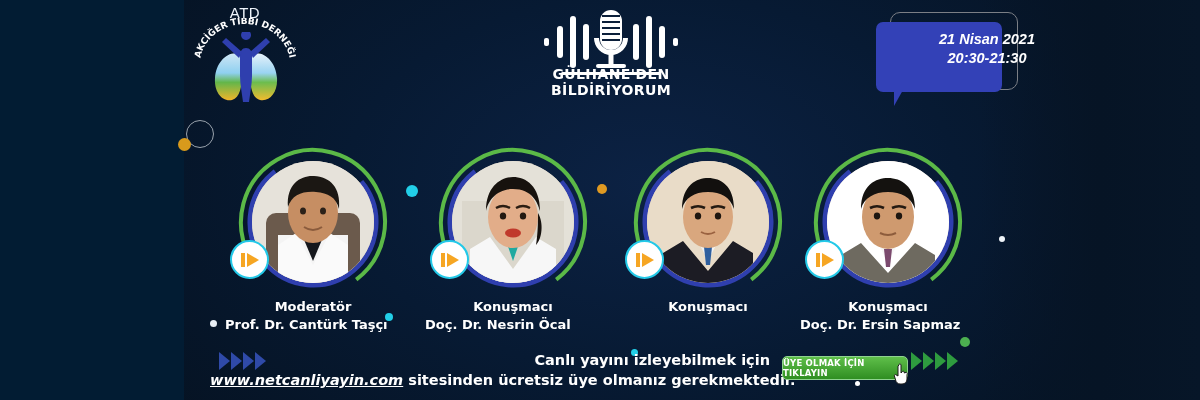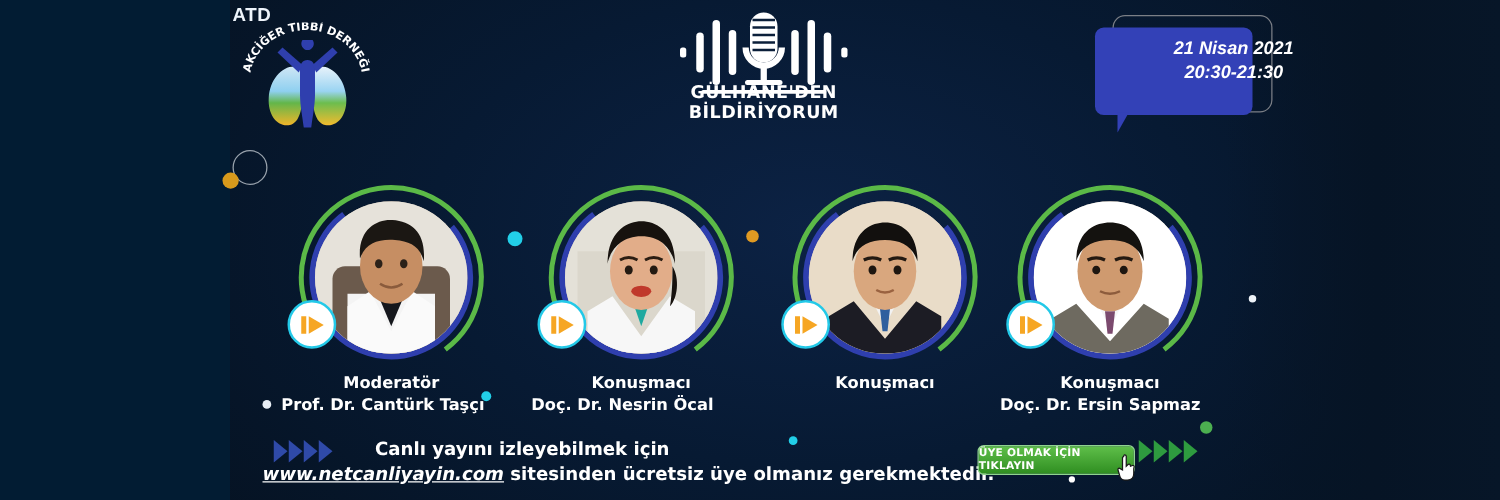--- a/index.html
+++ b/index.html
@@ -15,22 +15,22 @@
     background:radial-gradient(ellipse 680px 420px at 46% 46%, #0c2244 0%, #071a33 45%, #05111f 100%);
   }
   .panel-right-fade{
     position:absolute;left:980px;top:0;width:220px;height:400px;
     background:linear-gradient(90deg,rgba(5,17,31,0) 0%,#061425 55%,#071628 100%);
   }
 
   
   .atd{position:absolute;left:186px;top:2px;width:118px;height:116px;}
   .atd-title{
-    position:absolute;left:0;top:2px;width:118px;
-    color:#eef4fb;font-size:15px;font-weight:bold;letter-spacing:.5px;
+    position:absolute;left:0;top:2px;width:118px;text-align:center;
+    color:#eef4fb;font-size:15px;font-weight:normal;letter-spacing:.5px;
   }
   .atd-arc{position:absolute;left:8px;top:16px;width:102px;height:50px;}
   .atd-mark{position:absolute;left:20px;top:30px;width:80px;height:78px;}
 
   
   .miclogo{position:absolute;left:498px;top:6px;width:226px;height:92px;}
   .mic-svg{position:absolute;left:50%;top:0;transform:translateX(-50%);}
   .mic-caption{
     position:absolute;left:0;bottom:0;width:226px;text-align:center;
     color:#ffffff;font-size:14px;font-weight:bold;letter-spacing:.4px;
@@ -107,21 +107,21 @@
     width:0;height:0;border-left:11px solid #2f4aa8;
     border-top:9px solid transparent;border-bottom:9px solid transparent;
   }
   .chev-g{
     width:0;height:0;border-left:11px solid #2e9b3f;
     border-top:9px solid transparent;border-bottom:9px solid transparent;
   }
   .chevrons-green{position:absolute;left:911px;top:352px;display:flex;gap:1px;}
 
   .cta-line1{
-    position:absolute;left:300px;top:352px;width:470px;text-align:left;
+    position:absolute;left:300px;top:352px;width:470px;text-align:right;
     color:#ffffff;font-size:14.5px;font-weight:bold;
     font-family:"DejaVu Sans",sans-serif;
   }
   .cta-line2{
     position:absolute;left:210px;top:372px;width:560px;text-align:center;
     color:#ffffff;font-size:14.5px;font-weight:bold;
     font-family:"DejaVu Sans",sans-serif;white-space:nowrap;
   }
   .cta-url{
     color:#ffffff;text-decoration:underline;font-style:italic;

